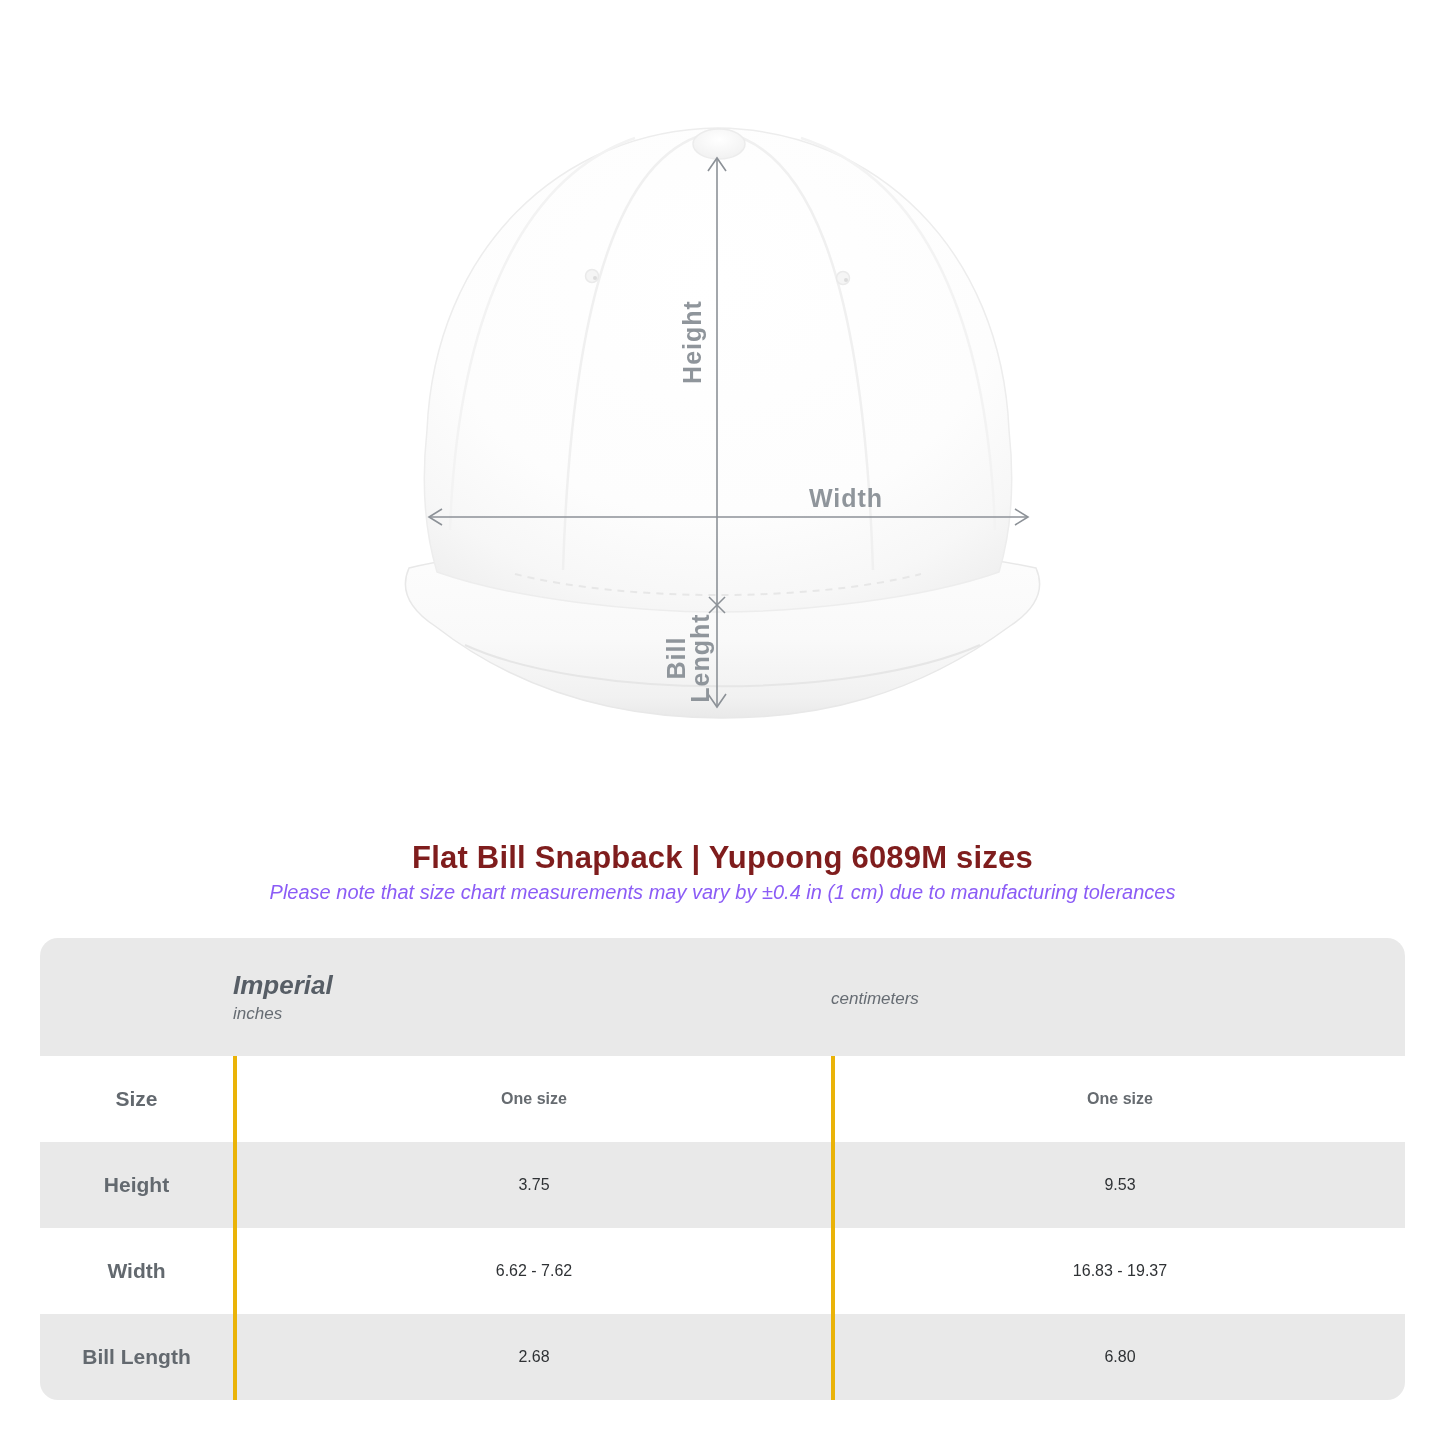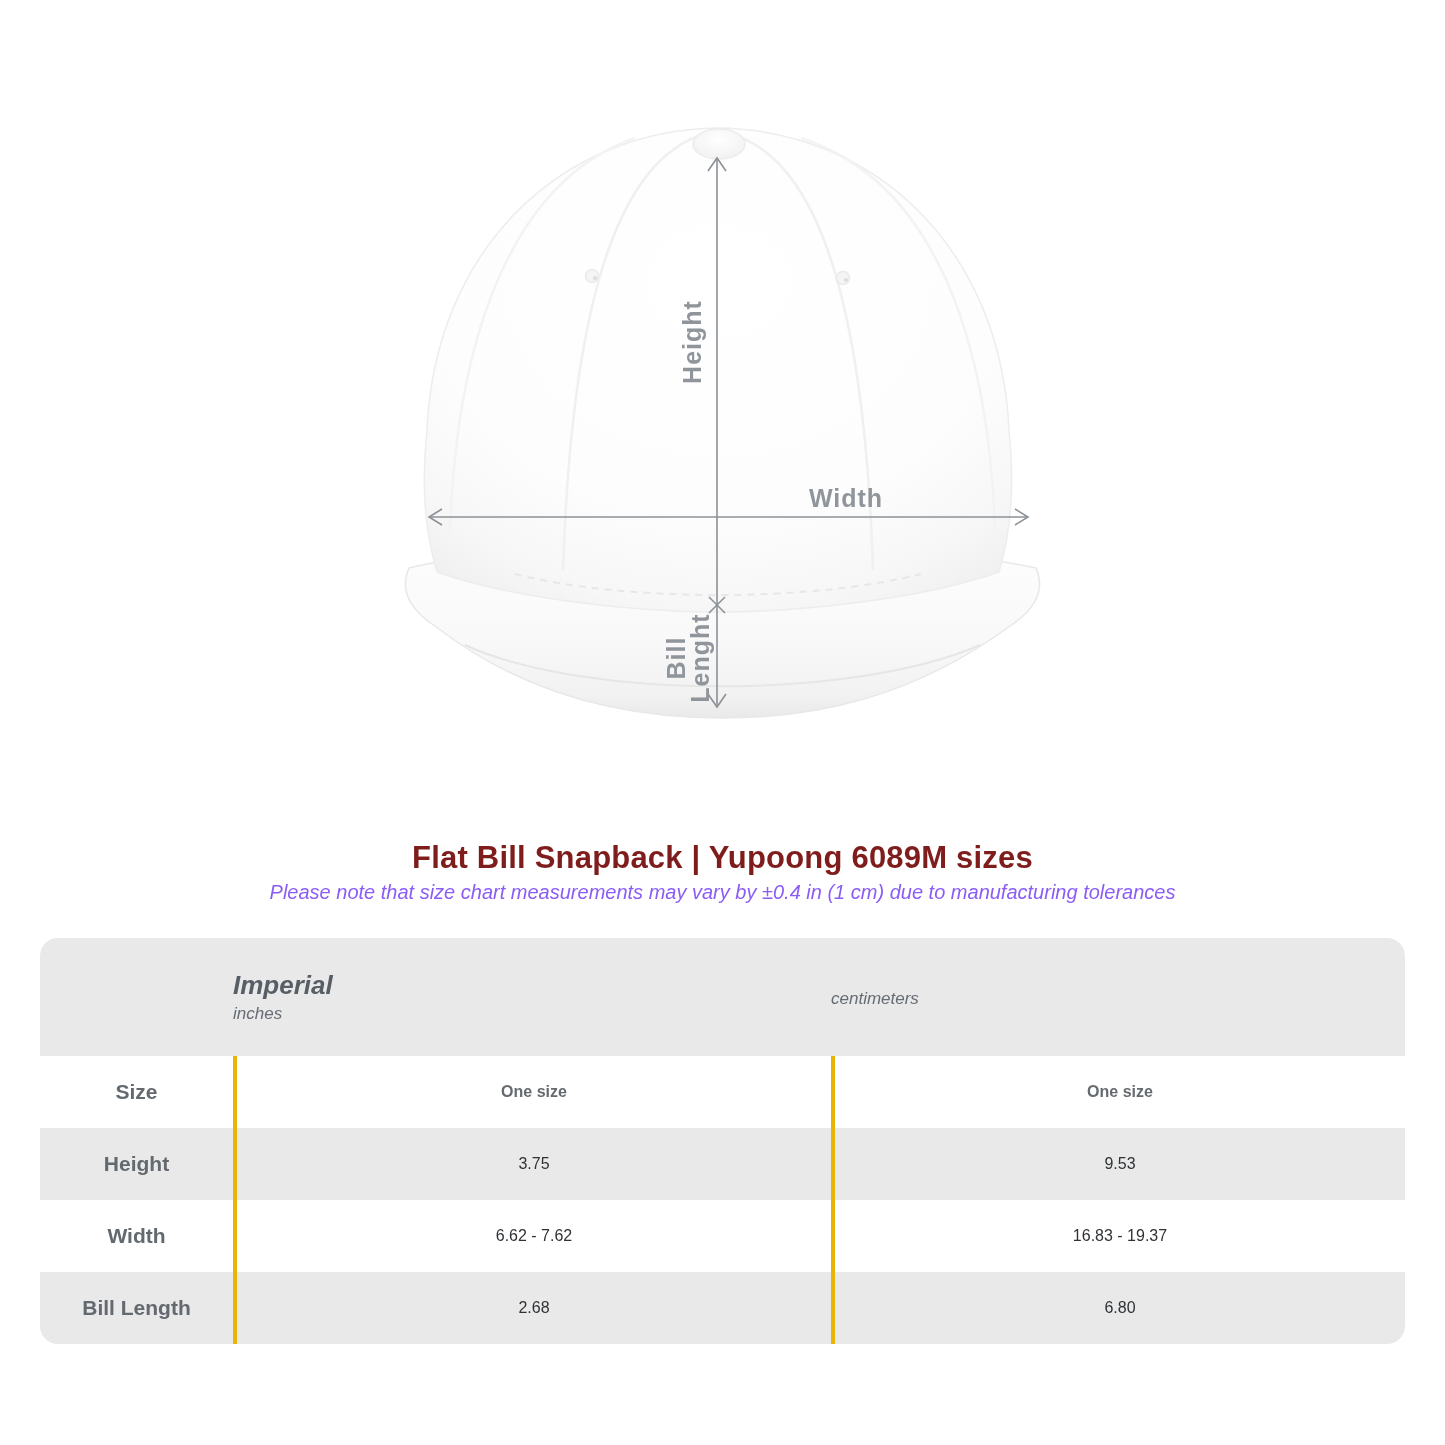--- a/index.html
+++ b/index.html
@@ -41,21 +41,21 @@
   }
   .thead {
     height: 118px; background: #e9e9e9;
     display: grid; grid-template-columns: 193px 598px 574px;
     align-items: center;
   }
   .col-head { text-align: left; }
   .col-head .name { font-size: 26px; font-weight: bold; font-style: italic; color: #575e66; }
   .col-head .unit { font-size: 17px; font-style: italic; color: #666c73; margin-top: 3px; }
   .trow {
-    height: 72px;
+    height: 86px;
     display: grid; grid-template-columns: 193px 598px 574px;
     align-items: stretch;
     background: #ffffff;
   }
   .trow.alt { background: #e9e9e9; }
   .cell { display: flex; align-items: center; justify-content: center; }
   .row-label { font-size: 21px; font-weight: bold; color: #63696f; }
   .value-cell { font-size: 16px; color: #2f3235; border-left: 4px solid #eab308; }
   .trow.values-bold .value-cell { font-weight: bold; color: #666b70; }
 </style>

